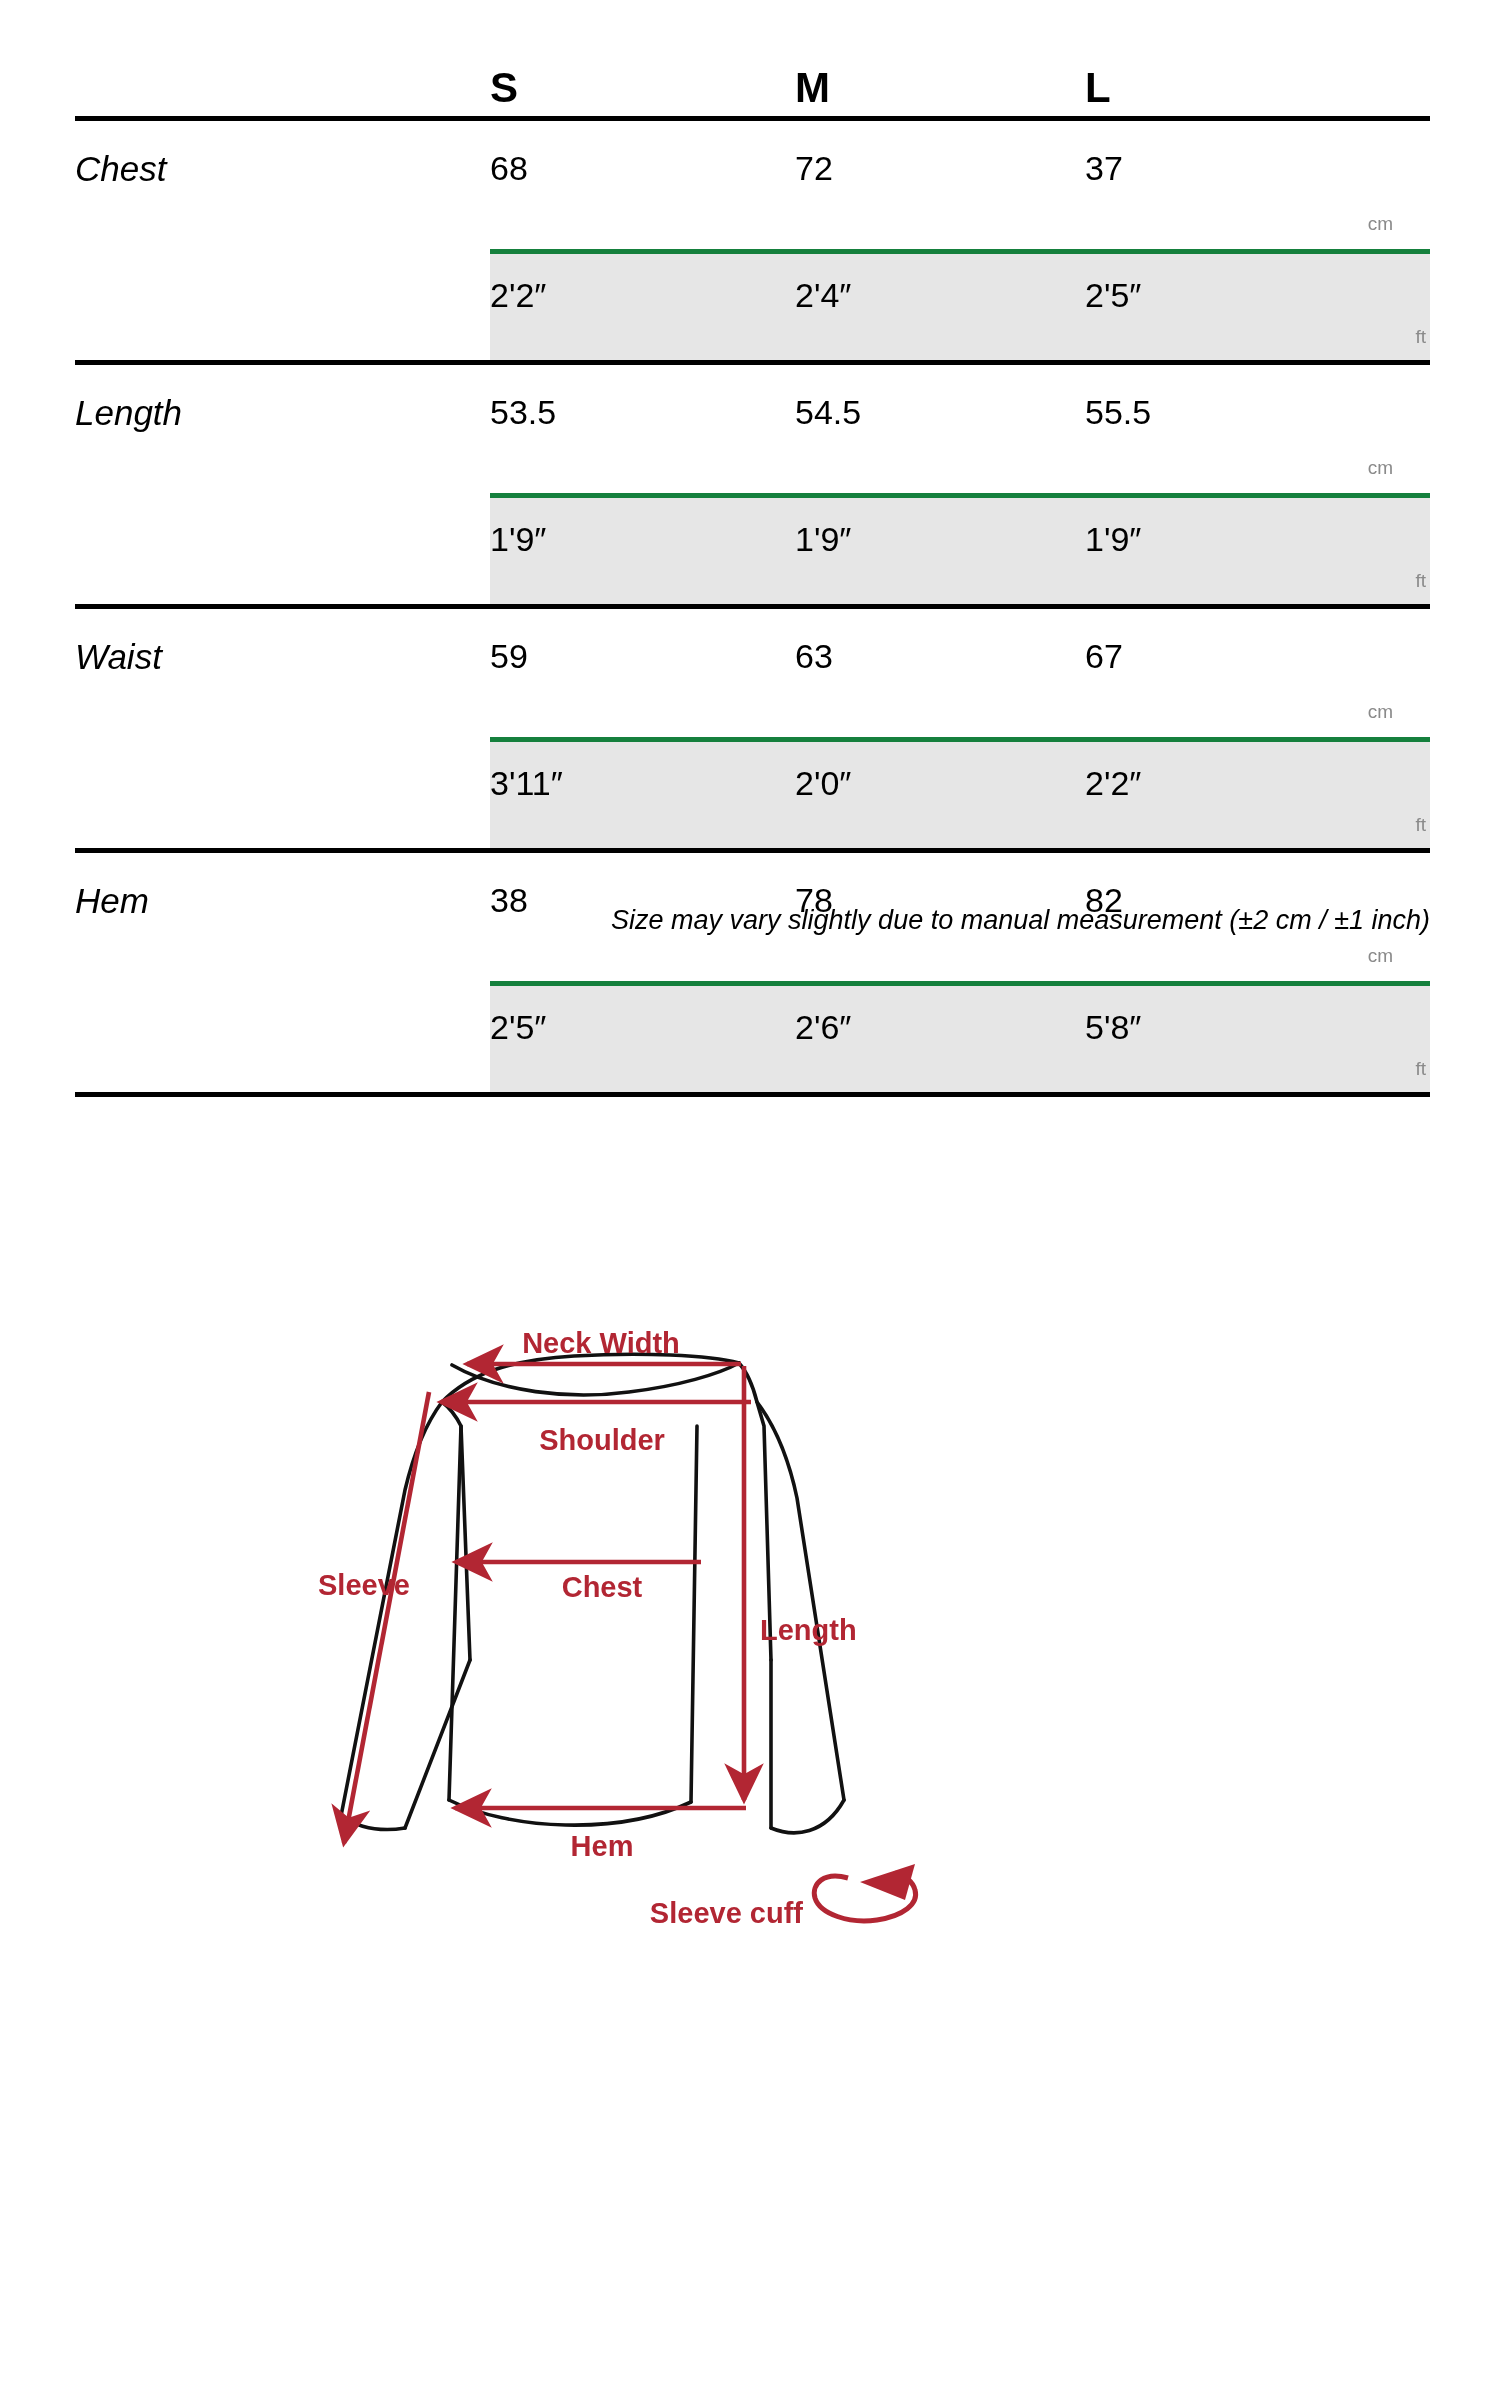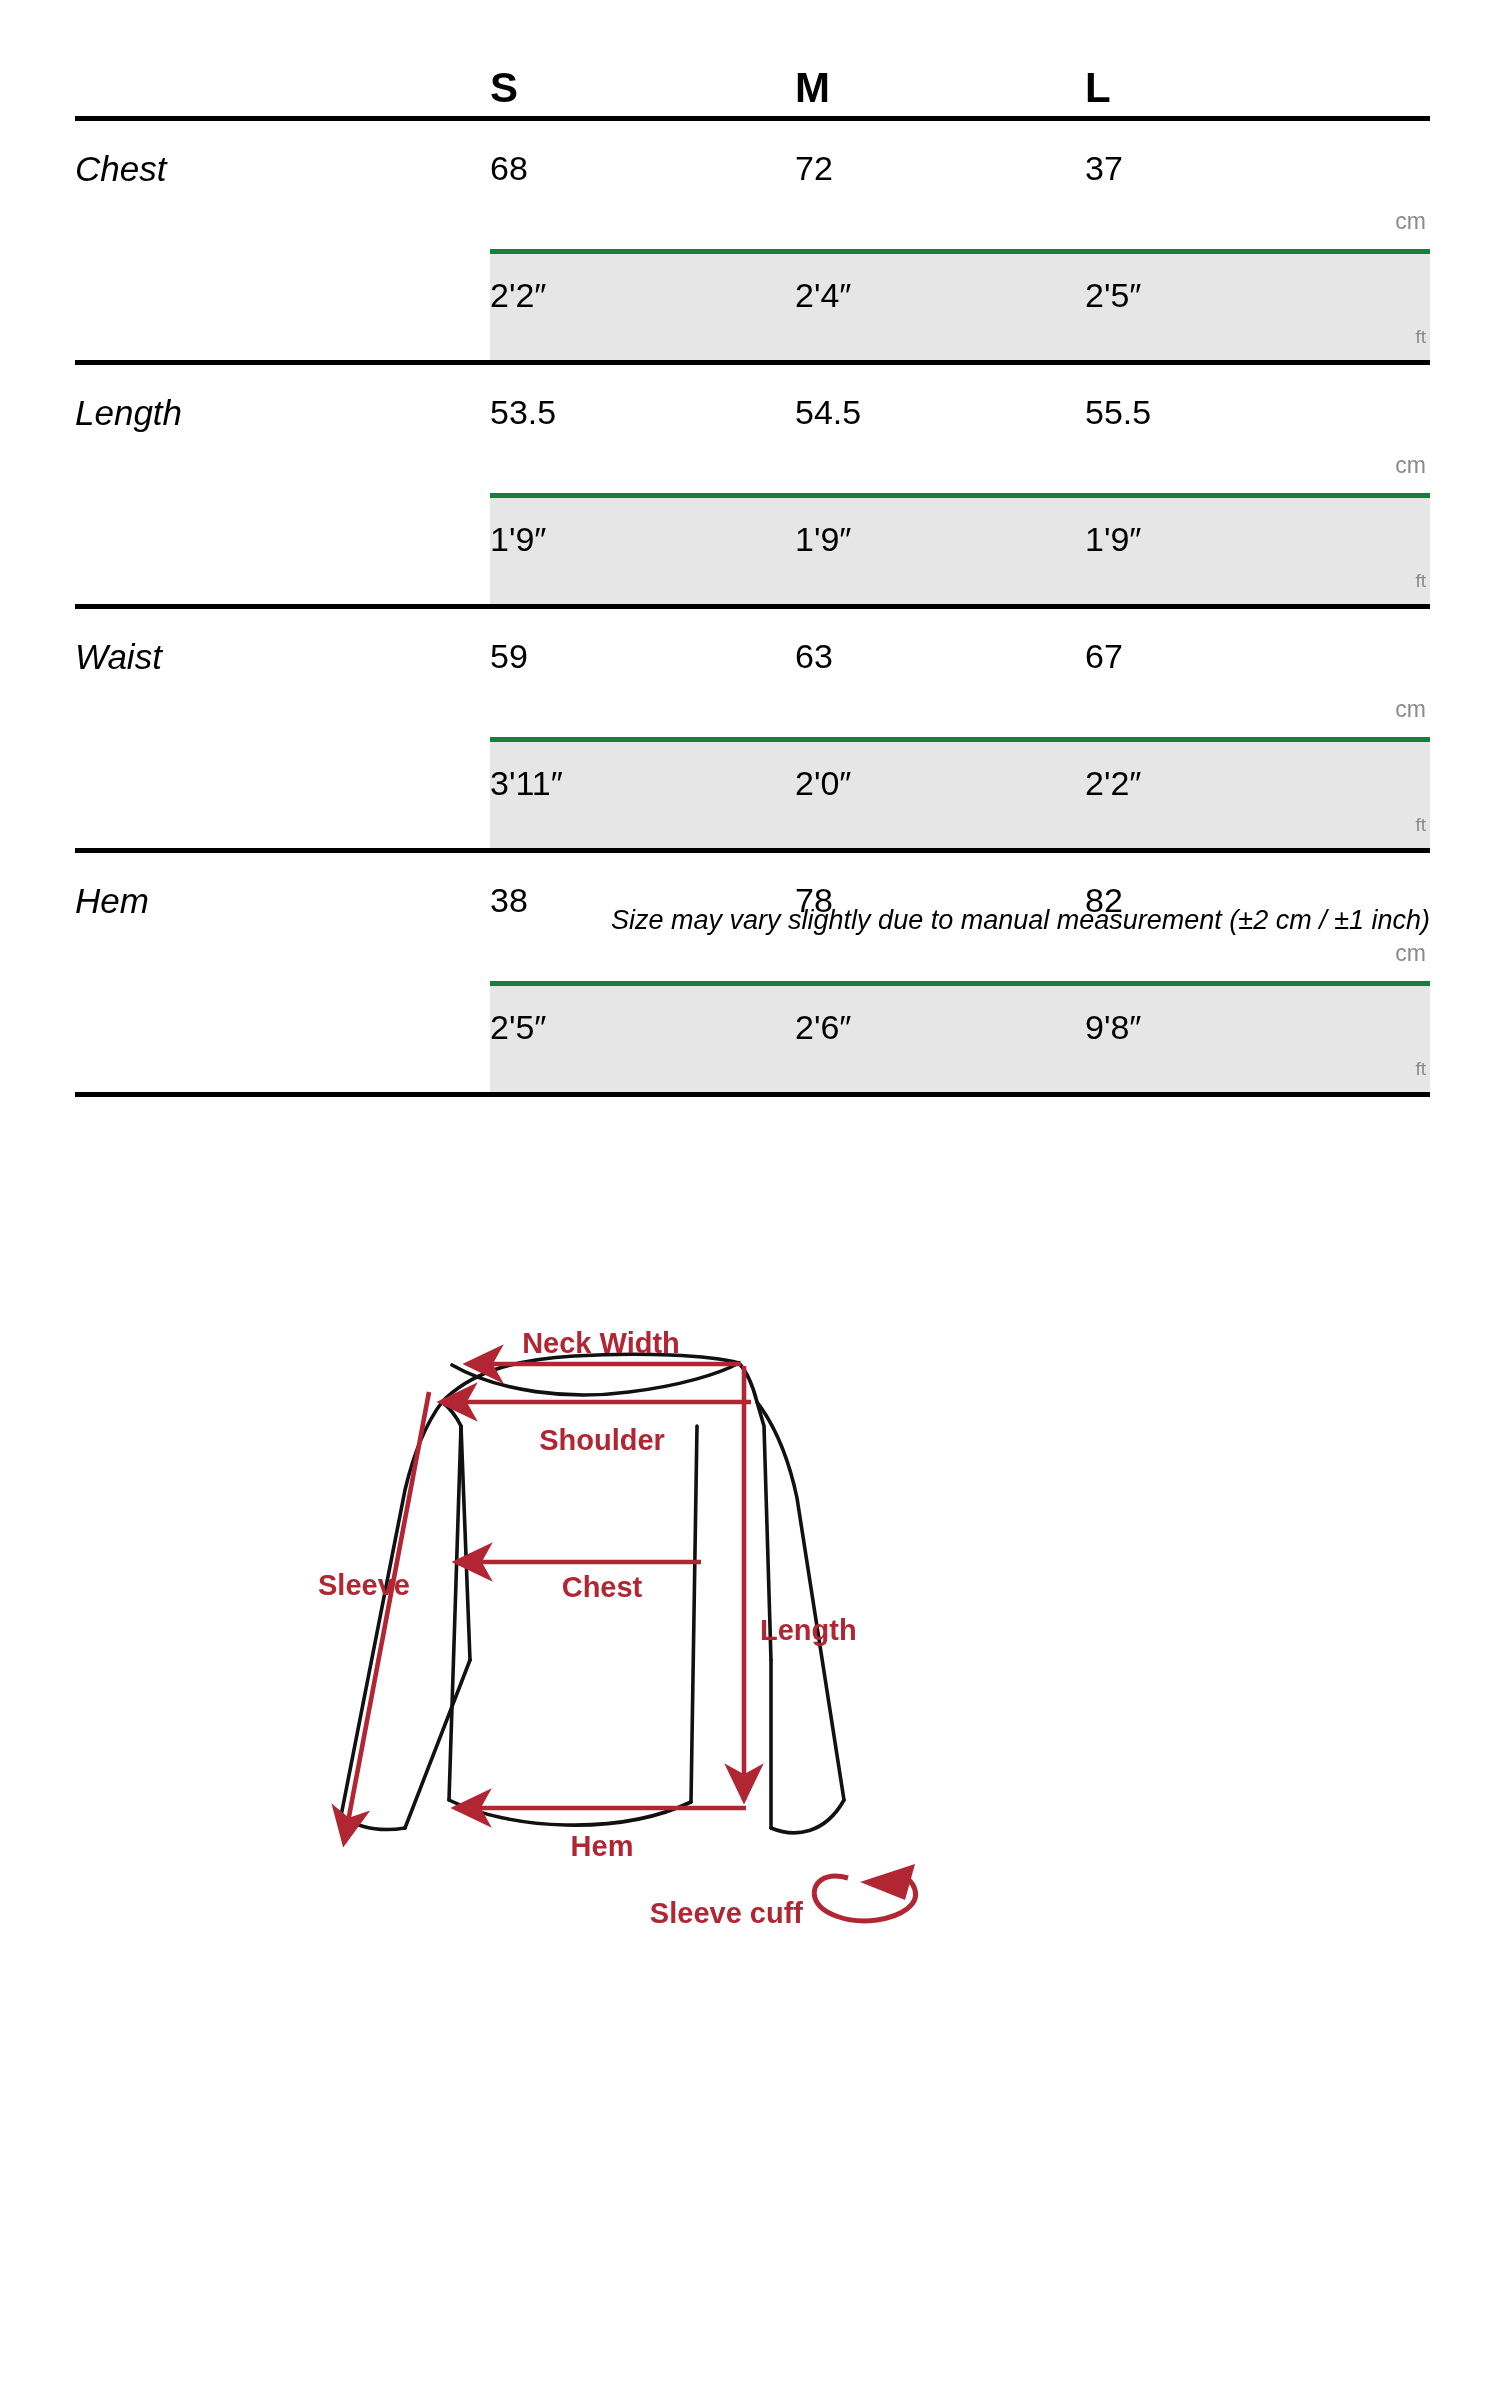--- a/index.html
+++ b/index.html
@@ -59,23 +59,23 @@
     font-size: 34px;
     padding-top: 28px;
     vertical-align: top;
     background: #ffffff;
   }
   tr.cm-row td.lbl {
     font-style: italic;
     font-size: 35px;
   }
   tr.cm-row td.unit {
-    font-size: 23px;
+    font-size: 19px;
     color: #8a8a8a;
-    text-align: right;
+    text-align: center;
     padding-top: 0;
     padding-right: 4px;
     vertical-align: bottom;
     padding-bottom: 14px;
   }
 
   
   tr.ft-row td {
     height: 84px;
     font-size: 34px;
@@ -199,21 +199,21 @@
         <td class="lbl">Hem</td>
         <td>38</td>
         <td>78</td>
         <td>82</td>
         <td class="unit">cm</td>
       </tr>
       <tr class="ft-row last">
         <td class="lbl"></td>
         <td>2'5″</td>
         <td>2'6″</td>
-        <td>9'8″</td>
+        <td>5'8″</td>
         <td class="unit">ft</td>
       </tr>
     </tbody>
   </table>
 </div>
 
 <div class="note">Size may vary slightly due to manual measurement (±2 cm / ±1 inch)</div>
 
 <div id="garment-diagram">
   <svg width="740" height="740" viewBox="0 0 740 740" xmlns="http://www.w3.org/2000/svg">

